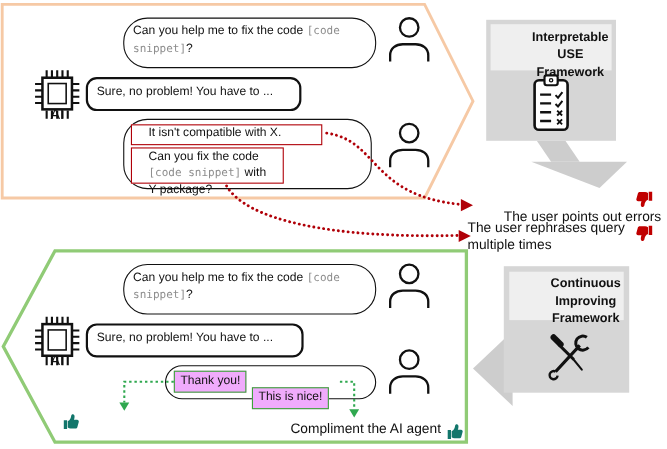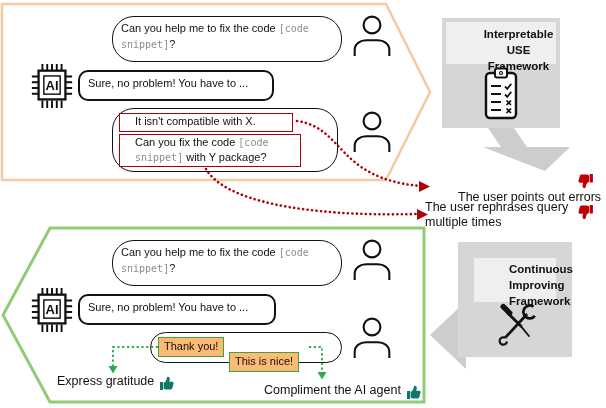--- a/index.html
+++ b/index.html
@@ -5,26 +5,26 @@
   html,body{margin:0;padding:0;background:#fff;}
   .canvas{position:relative;width:606px;height:408px;background:#fff;overflow:hidden;
           font-family:"Liberation Sans",sans-serif;color:#111;}
   .abs{position:absolute;box-sizing:border-box;}
   svg.layer{position:absolute;left:0;top:0;width:606px;height:408px;pointer-events:none;}
   .bubble{background:#fff;border:1.6px solid #111;border-radius:22px;font-size:11px;
           line-height:1.42;padding:4px 8px;}
   .bubble.ai{border-width:2.2px;display:flex;align-items:flex-start;border-radius:10px;}
   .mono{font-family:"DejaVu Sans Mono","Liberation Mono",monospace;color:#8d8d8d;font-size:10px;}
   .redbox{border:1.7px solid #B00008;padding:0px 15px;font-size:11px;line-height:1.35;background:#fff;}
-  .greenbox{border:1.7px solid #3EA33A;padding:0px 5px;font-size:11px;line-height:1.6;white-space:nowrap;background:#fdba74;}
+  .greenbox{border:1.7px solid #3EA33A;padding:0px 5px;font-size:11px;line-height:1.6;white-space:nowrap;background:#f0abfc;}
   .graybox{background:#D6D6D6;}
   .inset{background:#EFEFEF;font-weight:bold;text-align:center;font-size:11.5px;line-height:1.4;padding-left:35px;}
   .note{font-size:12.5px;line-height:1.2;}
   .flabel{font-size:12.5px;display:flex;align-items:flex-start;gap:5px;white-space:nowrap;}
-  .chiplabel{font-weight:bold;font-size:13px;text-align:center;}
+  .chiplabel{font-weight:normal;font-size:13px;text-align:center;margin-top:18px;}
 </style>
 </head>
 <body>
 
 <div class="canvas">
 
   <svg class="layer" viewBox="0 0 606 408">
     <defs>
       <symbol id="sym-person" viewBox="0 0 40 40">
         <circle cx="20" cy="9.5" r="8" fill="none" stroke="#111" stroke-width="2"></circle>
@@ -88,21 +88,21 @@
   <div class="abs chiplabel" style="left:40px;top:78px;width:24px;">AI</div>
 
   <div class="abs bubble ai" style="left:78px;top:70px;width:196px;height:31px;">
     <span>Sure, no problem! You have to ...</span>
   </div>
 
   <div class="abs bubble" style="left:112px;top:108px;width:226px;height:64px;"></div>
   <div class="abs redbox" style="left:119px;top:113px;width:174px;height:19px;">
     <span>It isn't compatible with X.</span>
   </div>
-  <div class="abs redbox" style="left:119px;top:134px;width:182px;height:33px;">
+  <div class="abs redbox" style="left:119px;top:134px;width:139px;height:33px;">
     <span>Can you fix the code </span><span class="mono">[code snippet]</span><span> with Y package?</span>
   </div>
   <svg class="abs" style="left:351px;top:111px;" width="42" height="42">
       <use href="#sym-person"></use>
     </svg>
 
   <div class="abs graybox" style="left:442px;top:18px;width:118px;height:110px;">
     <div class="inset" style="margin:4px;height:42px;padding-top:4px;box-sizing:border-box;">Interpretable USE Framework</div>
   </div>
   <svg class="abs" style="left:479px;top:66px;" width="44" height="56">
@@ -113,21 +113,21 @@
   <svg class="abs" style="left:578px;top:174px;" width="17" height="18" fill="#C00000">
       <use href="#sym-thumb" transform="rotate(180 8 8.5)"></use>
     </svg>
 
   <div class="abs note" style="left:425px;top:200px;width:156px;">The user rephrases query multiple times</div>
   <svg class="abs" style="left:578px;top:205px;" width="17" height="18" fill="#C00000">
       <use href="#sym-thumb" transform="rotate(180 8 8.5)"></use>
     </svg>
 
   <div class="abs graybox" style="left:458px;top:242px;width:114px;height:115px;">
-    <div class="inset" style="margin:16px;height:44px;padding-top:3px;box-sizing:border-box;">Continuous Improving Framework</div>
+    <div class="inset" style="margin:5px;height:44px;padding-top:3px;box-sizing:border-box;">Continuous Improving Framework</div>
   </div>
   <svg class="abs" style="left:496px;top:303px;" width="42" height="44">
       <use href="#sym-tools"></use>
     </svg>
 
   <div class="abs bubble" style="left:112px;top:240px;width:230px;height:46px;">
     <span>Can you help me to fix the code </span><span class="mono">[code snippet]</span><span>?</span>
   </div>
   <svg class="abs" style="left:351px;top:239px;" width="42" height="42">
       <use href="#sym-person"></use>
@@ -147,21 +147,20 @@
     <span>Thank you!</span>
   </div>
   <div class="abs greenbox" style="left:229px;top:352px;height:20px;">
     <span>This is nice!</span>
   </div>
   <svg class="abs" style="left:351px;top:317px;" width="42" height="42">
       <use href="#sym-person"></use>
     </svg>
 
   <div class="abs flabel" style="left:57px;top:374px;">
-    <span>Express gratitude</span>
     <svg width="16" height="17" fill="#12766B">
         <use href="#sym-thumb"></use>
       </svg>
   </div>
   <div class="abs flabel" style="left:264px;top:383px;">
     <span>Compliment the AI agent</span>
     <svg width="16" height="17" fill="#12766B">
         <use href="#sym-thumb"></use>
       </svg>
   </div>

